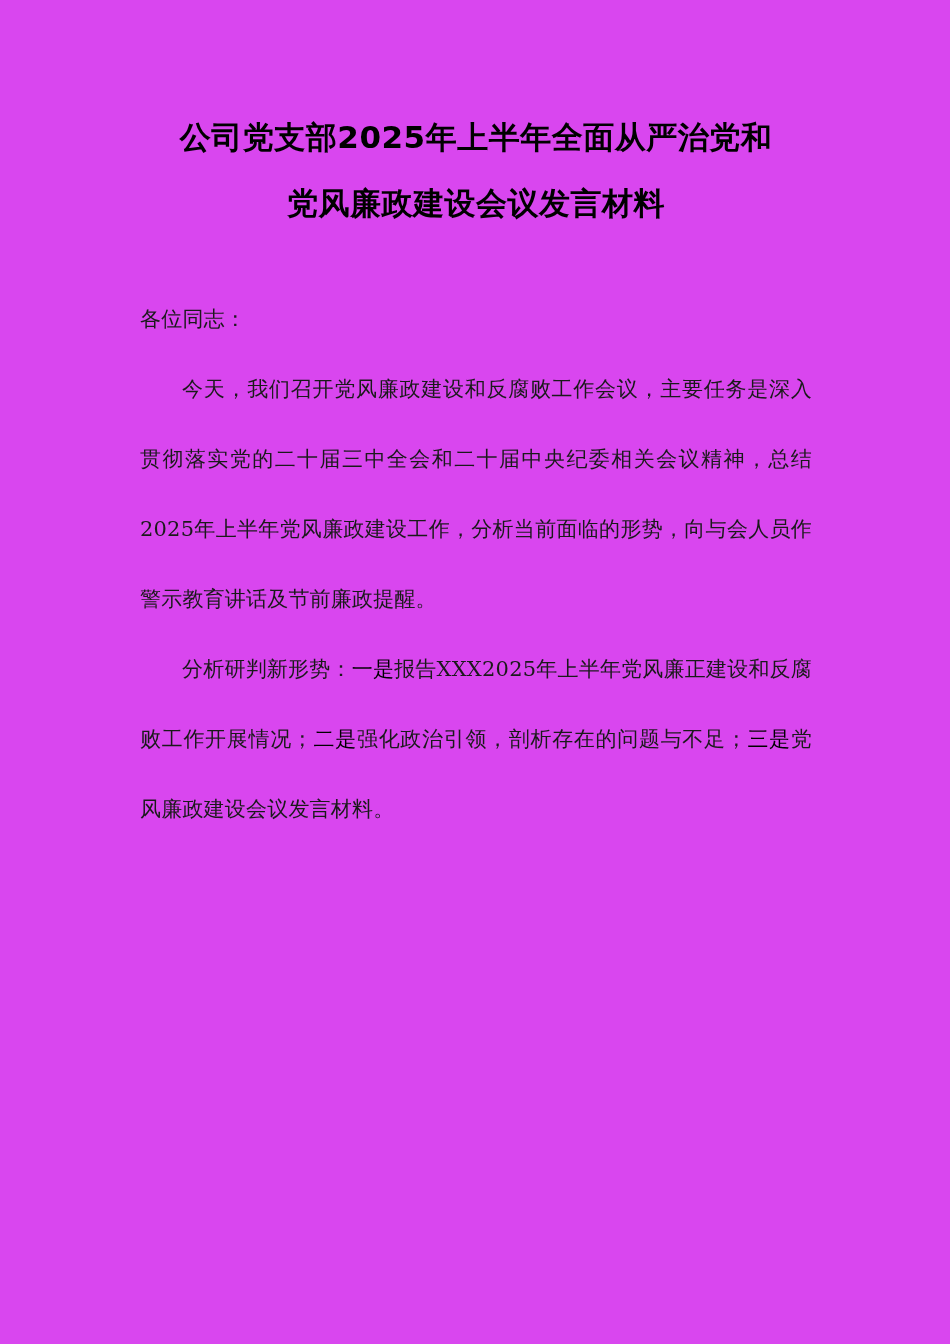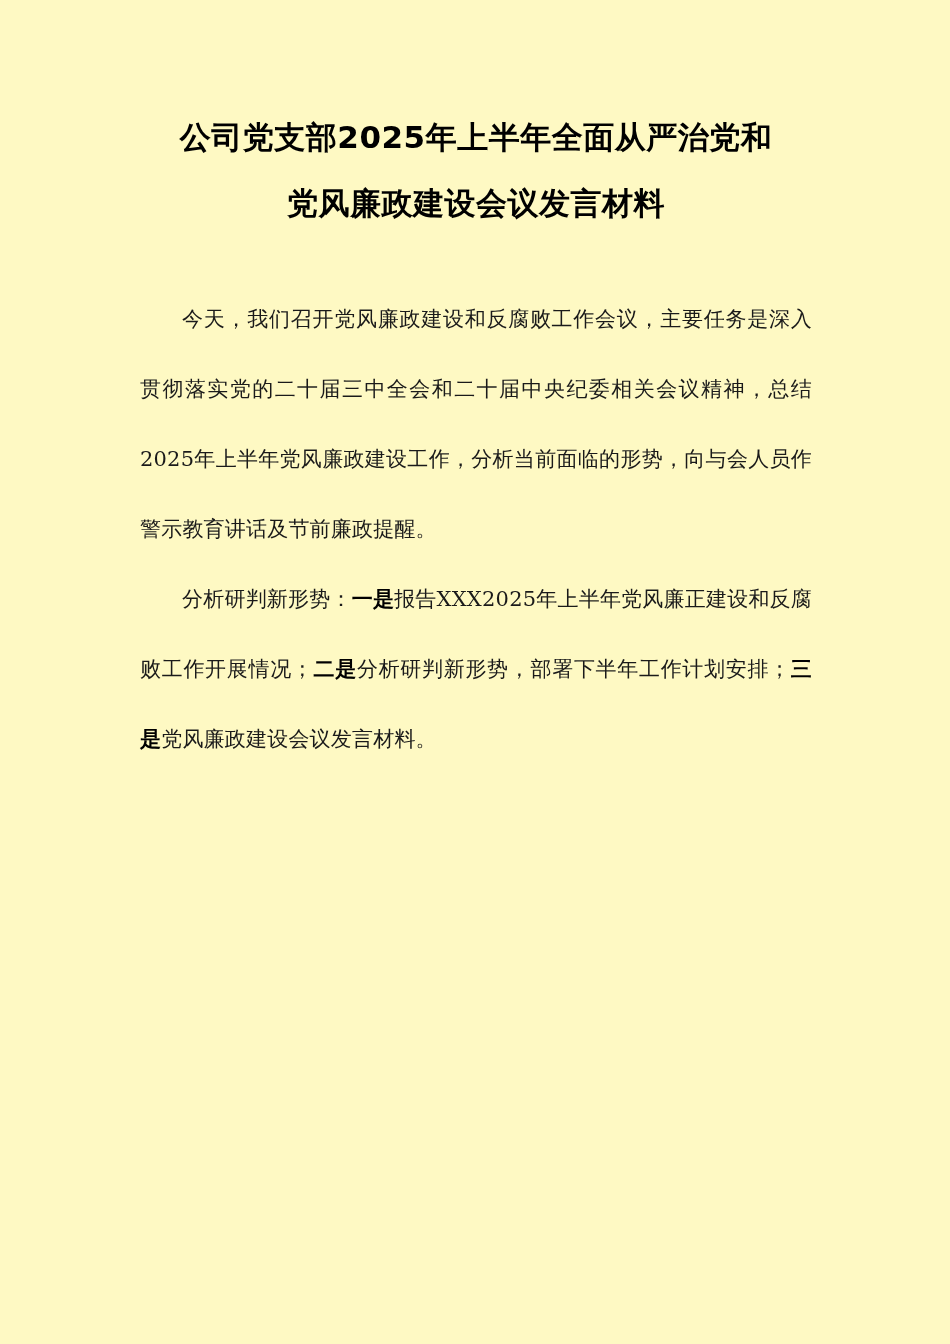--- a/index.html
+++ b/index.html
@@ -9,21 +9,21 @@
     background: #ffffff;
   }
   body {
     font-family: "DejaVu Serif", "Liberation Serif", serif;
     color: #000000;
   }
   .page {
     position: relative;
     width: 950px;
     height: 1344px;
-    background: #fef9c3;
+    background: #d946ef;
     overflow: hidden;
     box-sizing: border-box;
   }
   .content {
     position: absolute;
     left: 140px;
     top: 0;
     width: 672px;
   }
 
@@ -56,38 +56,39 @@
   }
   .para.salutation {
     text-indent: 0;
   }
   .para.indent {
     text-indent: 2em;
   }
   .para b,
   .para .em {
     font-family: "DejaVu Sans", "Liberation Sans", sans-serif;
-    font-weight: 700;
+    font-weight: 400;
     color: #000000;
     margin-top: 16px;
   }
 </style>
 </head>
 <body>
 
 <div class="page">
   <div class="content">
 
     <h1 class="doc-title">公司党支部2025年上半年全面从严治党和
 党风廉政建设会议发言材料</h1>
 
     <div class="body-block">
 
+      <p class="para salutation">各位同志：</p>
 
       <p class="para indent">今天，我们召开党风廉政建设和反腐败工作会议，主要任务是深入贯彻落实党的二十届三中全会和二十届中央纪委相关会议精神，总结2025年上半年党风廉政建设工作，分析当前面临的形势，向与会人员作警示教育讲话及节前廉政提醒。</p>
 
-      <p class="para indent" id="report-structure-para"><span>分析研判新形势：</span><span class="em">一是</span><span>报告XXX2025年上半年党风廉正建设和反腐败工作开展情况；</span><span class="em">二是</span><span>分析研判新形势，部署下半年工作计划安排；</span><span class="em">三是</span><span>党风廉政建设会议发言材料。</span></p>
+      <p class="para indent" id="report-structure-para"><span>分析研判新形势：</span><span class="em">一是</span><span>报告XXX2025年上半年党风廉正建设和反腐败工作开展情况；</span><span class="em">二是</span><span>强化政治引领，剖析存在的问题与不足；</span><span class="em">三是</span><span>党风廉政建设会议发言材料。</span></p>
 
 
 
     </div>
   </div>
 </div>
 
 </body></html>

